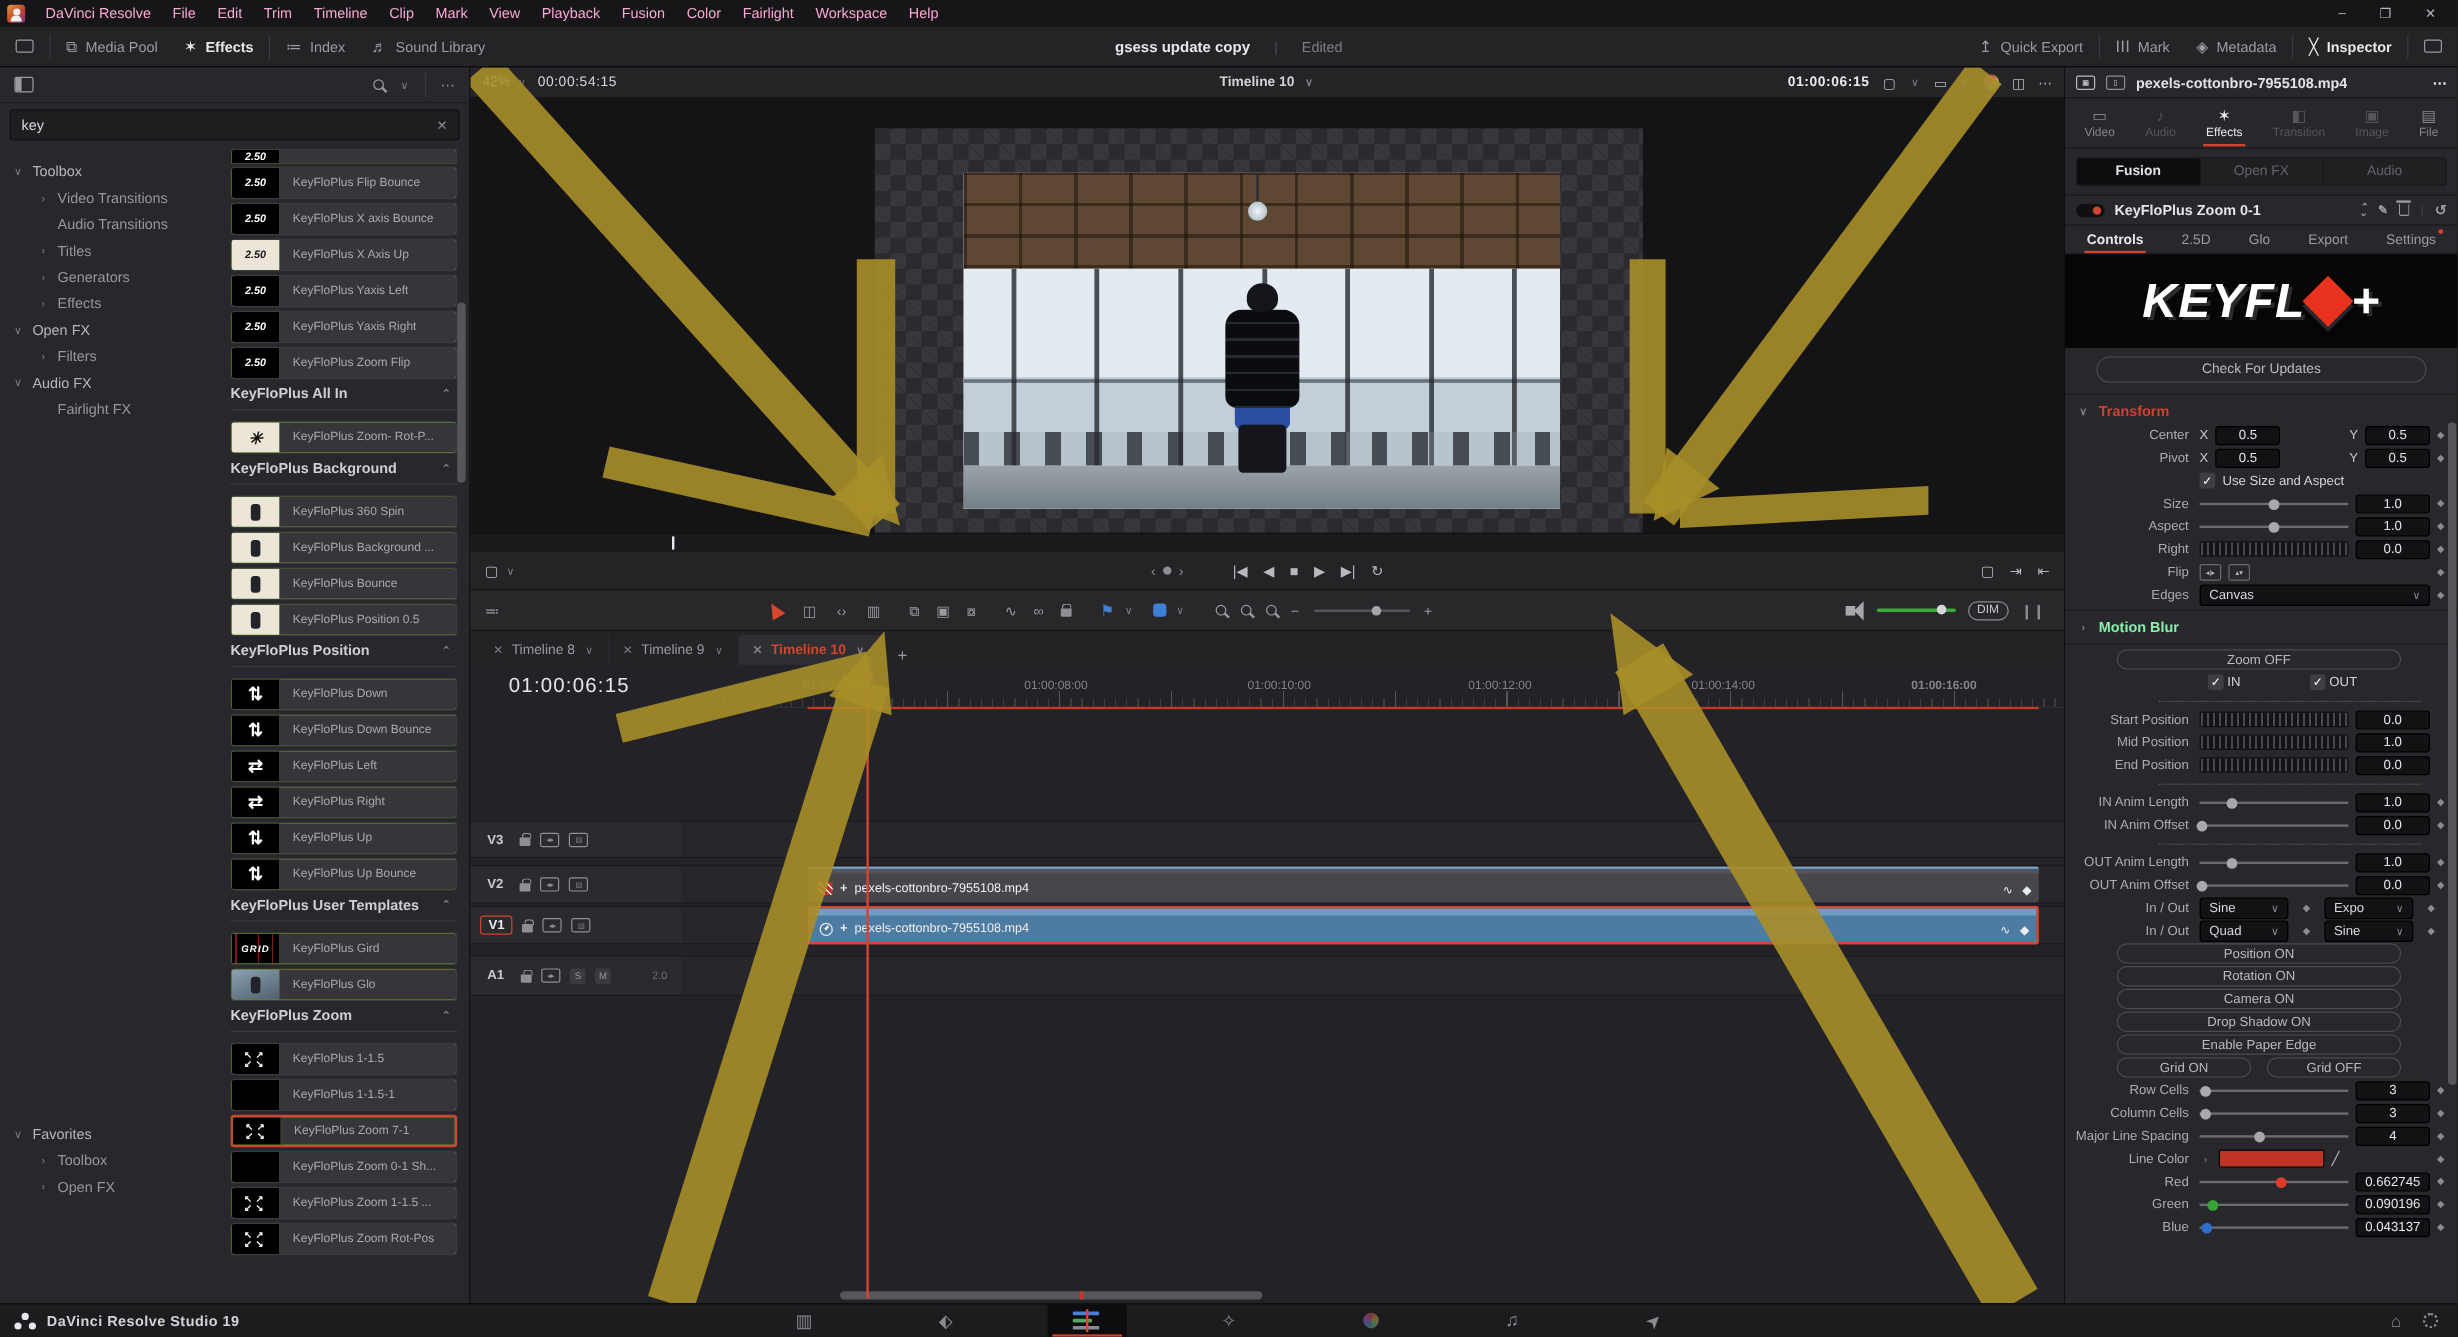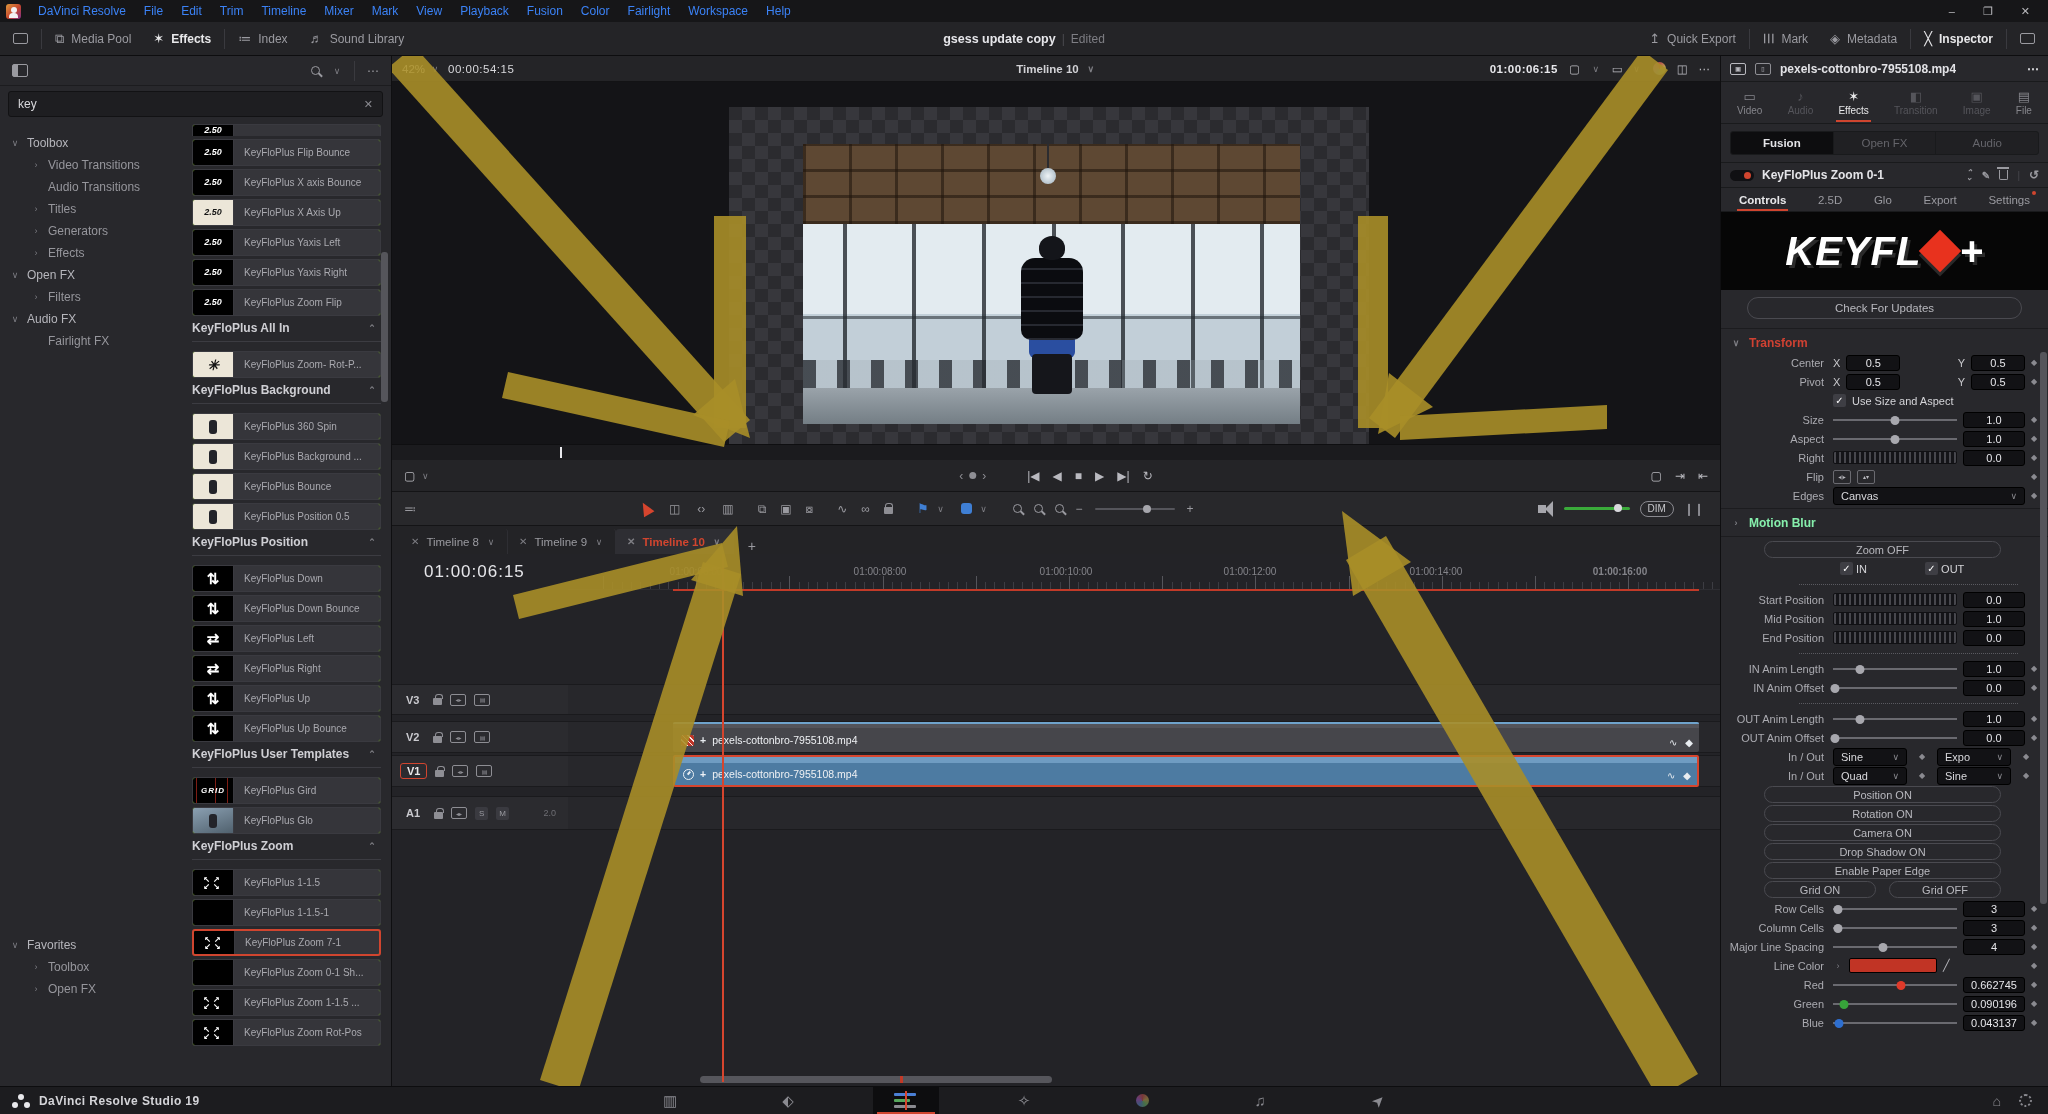--- a/index.html
+++ b/index.html
@@ -4,32 +4,32 @@
 <style>
   *{box-sizing:border-box;margin:0;padding:0;user-select:none}
   html,body{width:2048px;height:1114px;overflow:hidden}
   body{background:#18181a;font-family:"Liberation Sans",sans-serif;color:#c8c8cc;position:relative;font-size:12px}
   .row,.flex{display:flex;align-items:center}
   
   #menubar{position:absolute;top:0;left:0;right:0;height:22px;background:#161618;display:flex;align-items:center;padding-left:6px;z-index:60}
   .applogo{width:15px;height:15px;border-radius:3px;background:linear-gradient(135deg,#e09a3c,#c4452f 55%,#7e2f8a);margin-right:8px;position:relative}
   .applogo i{position:absolute;left:4.5px;top:3px;width:6px;height:6px;border-radius:50%;background:#f2f2f4;display:block}
   .applogo i:after{content:"";position:absolute;top:6px;left:-1.5px;width:9px;height:5px;border-radius:4px 4px 0 0;background:#f2f2f4}
-  .menu-item{padding:0 9px;line-height:22px;color:#3b82f6;font-size:12px}
+  .menu-item{padding:0 9px;line-height:22px;color:#f9a8d4;font-size:12px}
   #winbtns{margin-left:auto;display:flex;gap:28px;padding-right:18px;color:#b9b9bd;font-size:11px}
   
   #toolbar{position:absolute;top:22px;left:0;right:0;height:34px;background:#242427;border-bottom:1px solid #0d0d0f;display:flex;align-items:center;color:#9b9ba1;z-index:55}
   .tbg{display:flex;align-items:center;gap:8px;padding:0 13px;height:100%}
   .tbsep{width:1px;height:20px;background:#3a3a3f}
   .tbi{display:flex;align-items:center;gap:7px}
   .tbi.active{color:#e8e8ea}
   .gi{font-size:13px;line-height:1}
   .i-mon{width:15px;height:11px;border:1.5px solid #9a9aa0;border-radius:2px;display:inline-block}
   .tbi.active .i-x{color:#e8e8ea}
-  #proj{position:absolute;left:50%;transform:translateX(-50%);display:flex;gap:6px;align-items:flex-start}
+  #proj{position:absolute;left:50%;transform:translateX(-50%);display:flex;gap:20px;align-items:flex-start}
   #proj .pt{color:#e6e6ea;font-weight:bold;font-size:12.5px}
   #proj .ps{color:#7e7e84}
   
   #leftpanel{position:absolute;top:56px;left:0;width:392px;bottom:28px;background:#28282c;border-right:1px solid #0f0f11}
   .lp-head{height:30px;display:flex;align-items:center;padding:0 12px;gap:12px;border-bottom:1px solid #1c1c1f;color:#9a9aa0}
   .i-panel{width:16px;height:13px;border:1.5px solid #9a9aa0;border-radius:2px;position:relative}
   .i-panel:after{content:"";position:absolute;left:0;top:0;bottom:0;width:5px;background:#9a9aa0}
   .i-mag{width:9px;height:9px;border:1.5px solid #9a9aa0;border-radius:50%;position:relative;display:inline-block}
   .i-mag:after{content:"";position:absolute;width:5px;height:1.5px;background:#9a9aa0;transform:rotate(45deg);right:-4px;bottom:-1px}
   .srow{margin:5px 8px;height:26px;background:#1e1e21;border:1px solid #121214;border-radius:3px;display:flex;align-items:center;padding:0 9px;gap:8px}
@@ -205,21 +205,21 @@
 <div id="menubar">
   <span class="applogo">
       <i></i>
     </span>
   <nav id="menu-items" class="flex">
       <span class="menu-item">DaVinci Resolve</span>
       <span class="menu-item">File</span>
       <span class="menu-item">Edit</span>
       <span class="menu-item">Trim</span>
       <span class="menu-item">Timeline</span>
-      <span class="menu-item">Mixer</span>
+      <span class="menu-item">Clip</span>
       <span class="menu-item">Mark</span>
       <span class="menu-item">View</span>
       <span class="menu-item">Playback</span>
       <span class="menu-item">Fusion</span>
       <span class="menu-item">Color</span>
       <span class="menu-item">Fairlight</span>
       <span class="menu-item">Workspace</span>
       <span class="menu-item">Help</span>
     </nav>
   <div id="winbtns">

